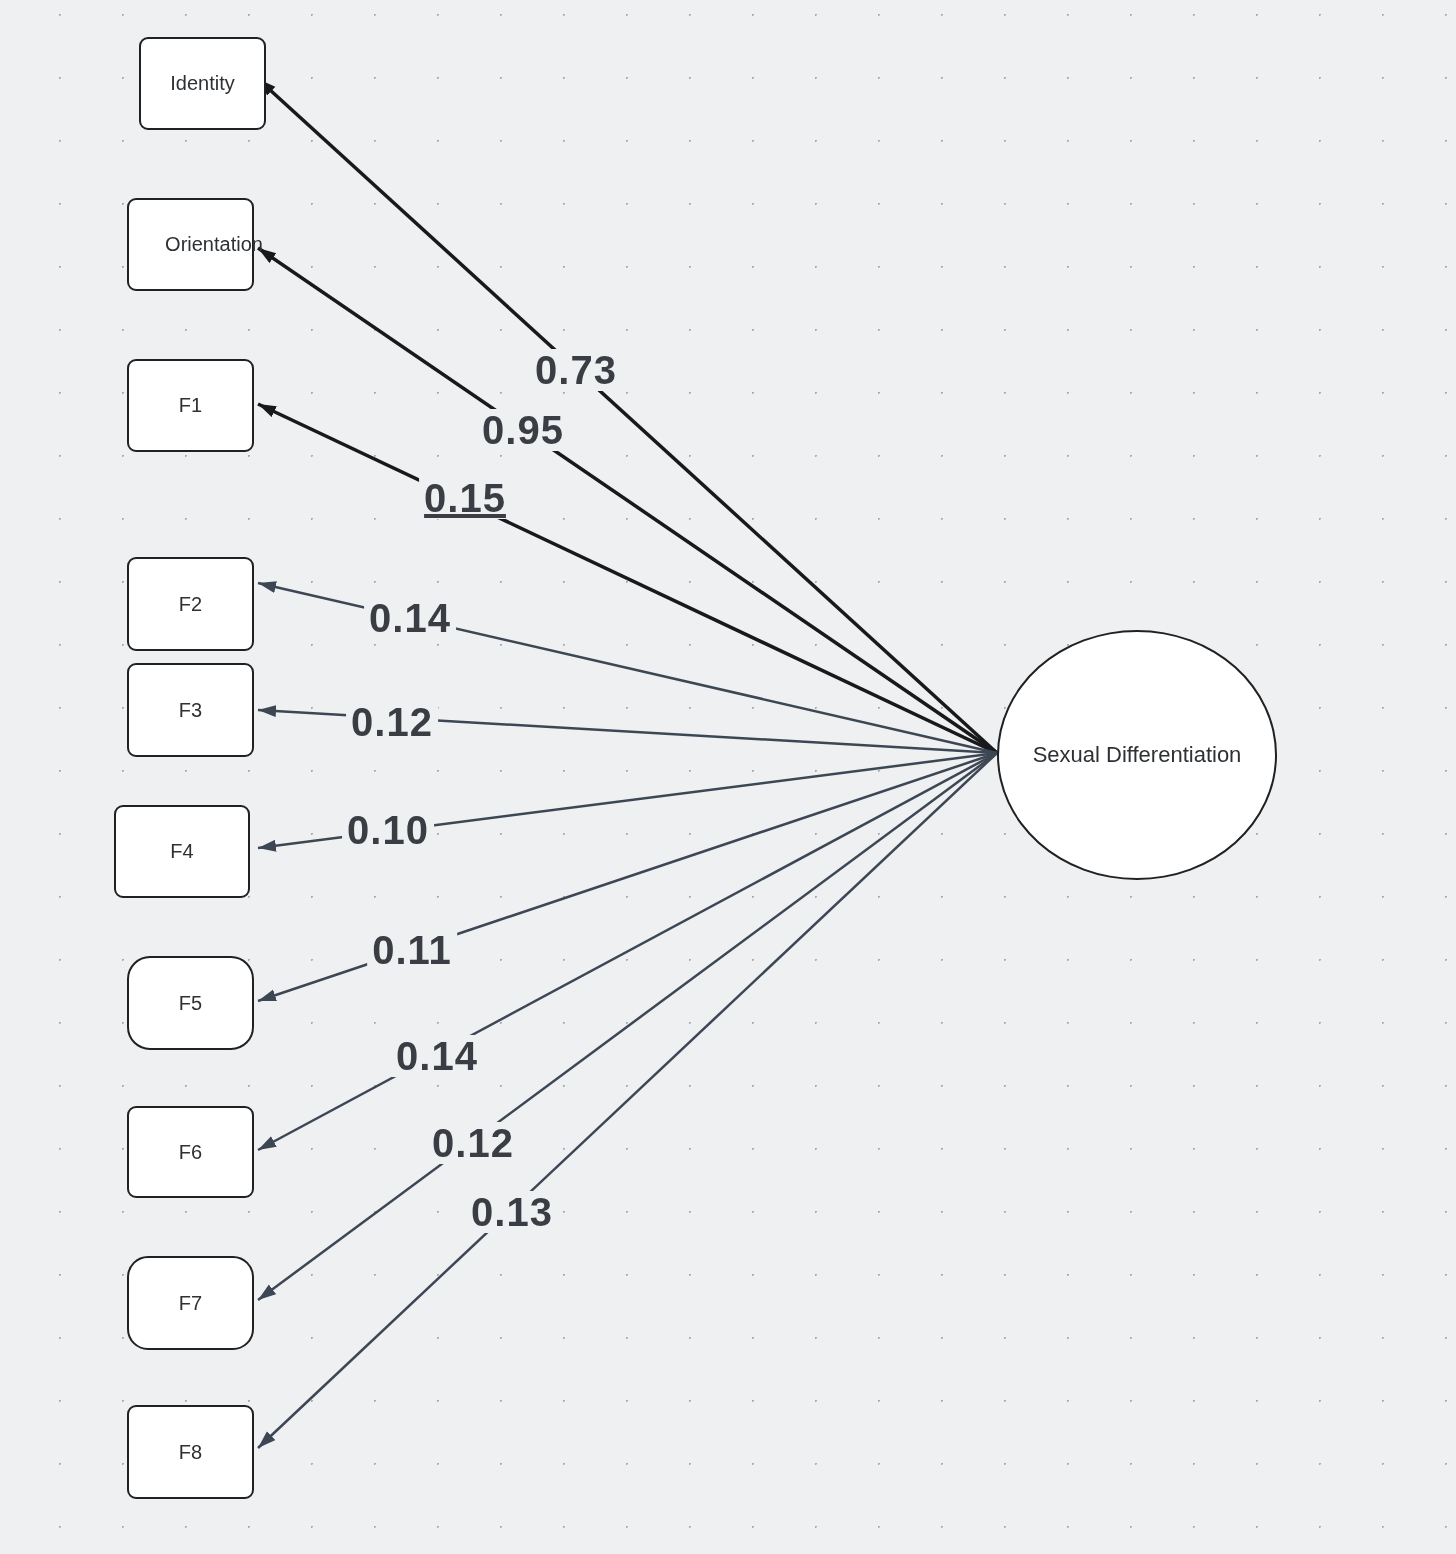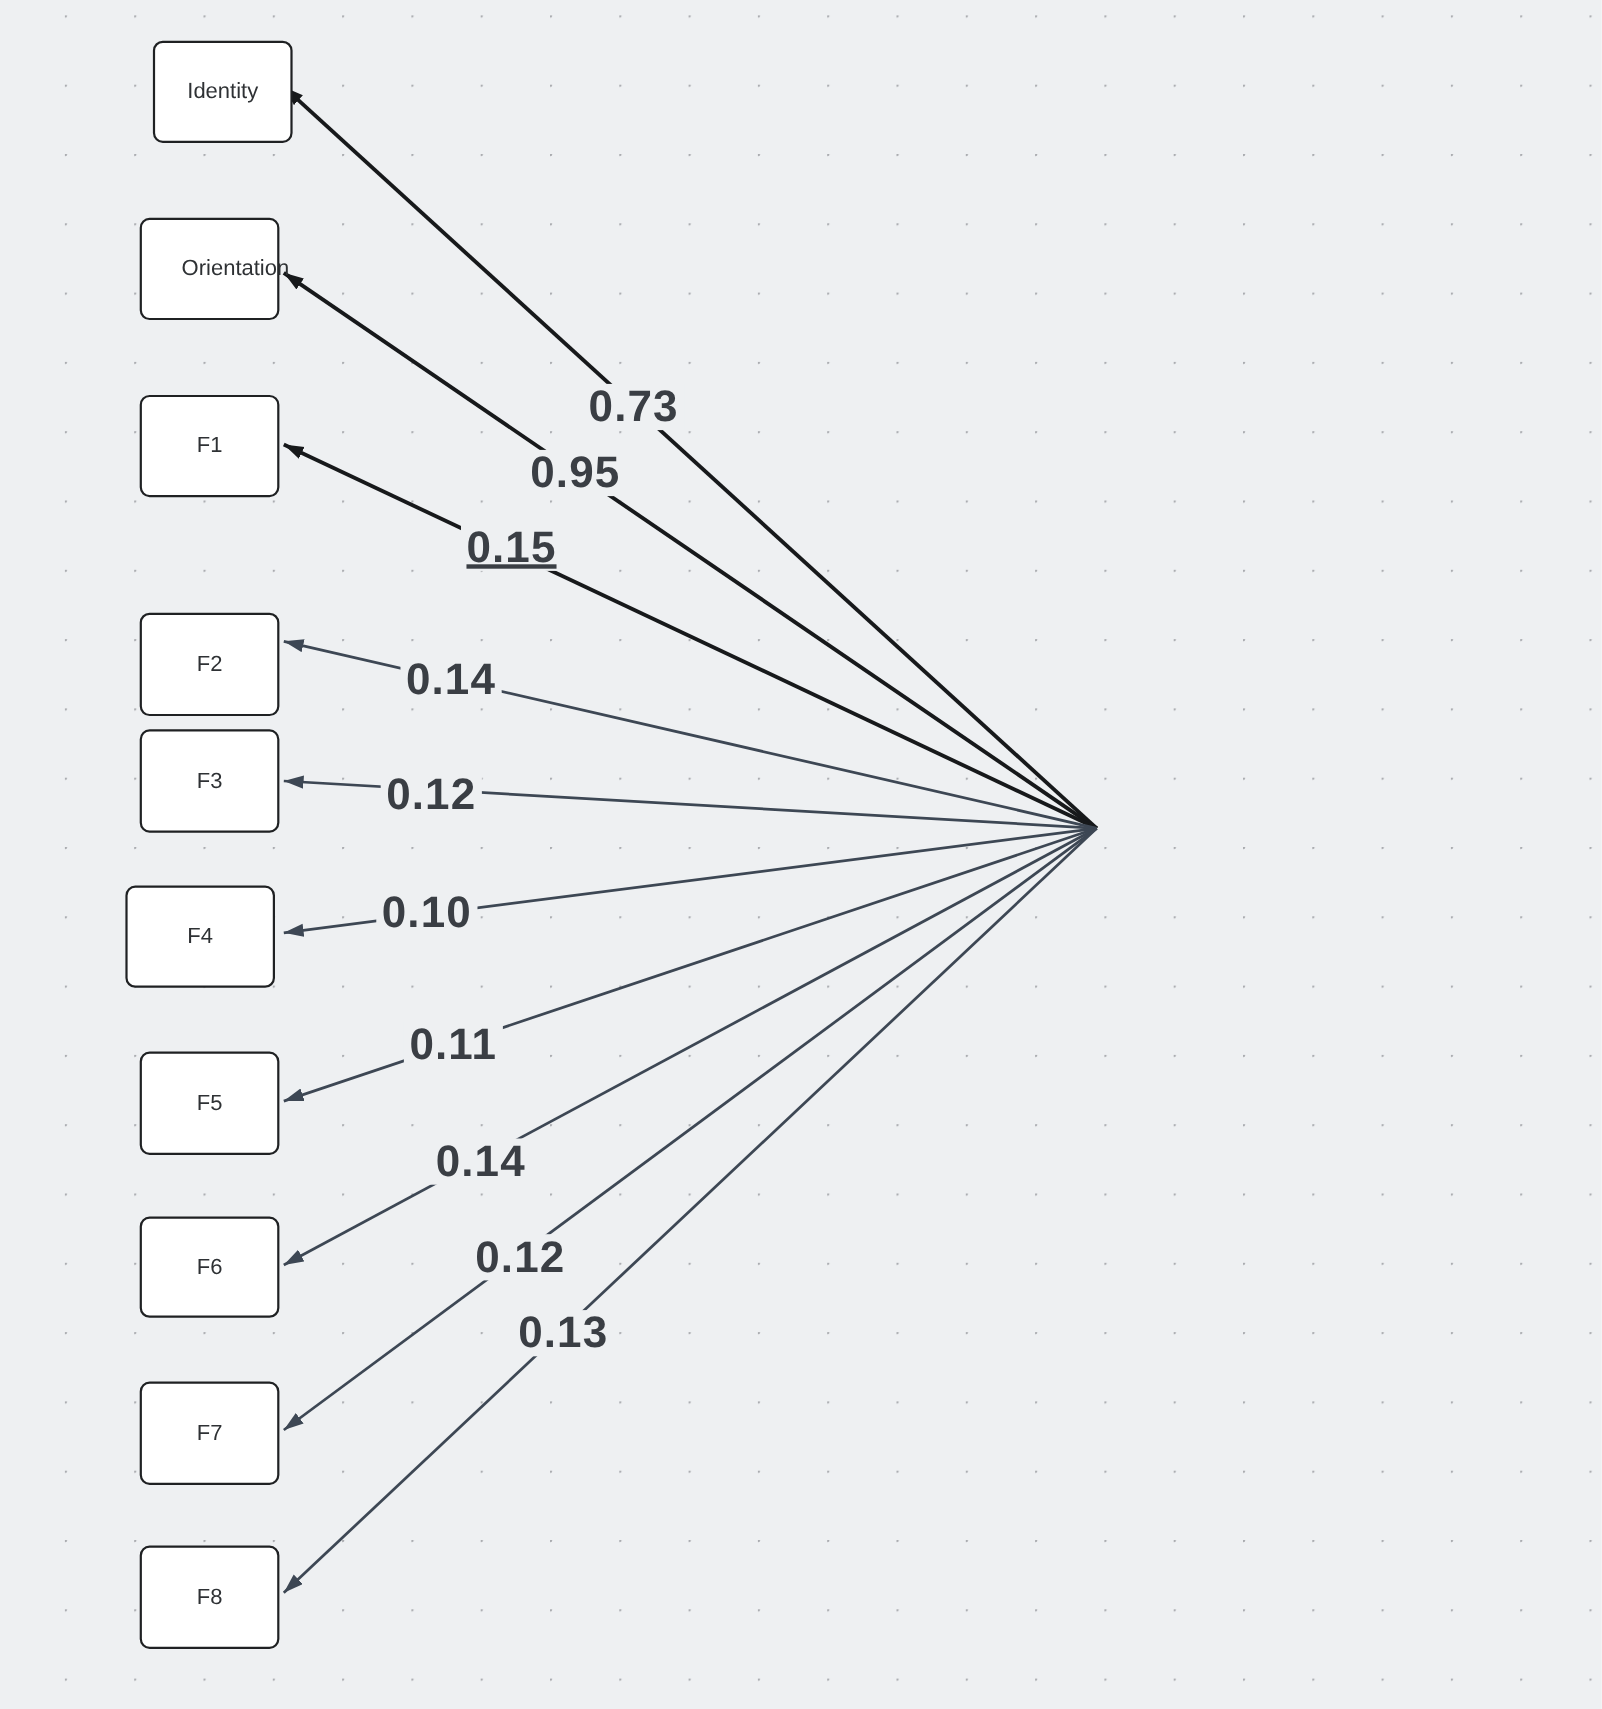--- a/index.html
+++ b/index.html
@@ -85,33 +85,36 @@
     </div>
   <div class="node" style="left: 127px; top: 521px; width: 127px; height: 94px; margin-top: 36px;">
       <span>F2</span>
     </div>
   <div class="node" style="left: 127px; top: 663px; width: 127px; height: 94px;">
       <span>F3</span>
     </div>
   <div class="node" style="left: 114px; top: 805px; width: 136px; height: 93px;">
       <span>F4</span>
     </div>
-  <div class="node" style="left: 127px; top: 956px; width: 127px; height: 94px;">
+  <div class="node" style="left: 127px; top: 956px; width: 127px; height: 94px; border-radius: 23px;">
       <span>F5</span>
     </div>
   <div class="node" style="left: 127px; top: 1106px; width: 127px; height: 92px; align-items: center;">
       <span>F6</span>
     </div>
-  <div class="node" style="left: 127px; top: 1256px; width: 127px; height: 94px;">
+  <div class="node" style="left: 127px; top: 1256px; width: 127px; height: 94px; border-radius: 21px;">
       <span>F7</span>
     </div>
   <div class="node" style="left: 127px; top: 1405px; width: 127px; height: 94px;">
       <span>F8</span>
     </div>
 
+  <div class="latent" style="left: 997px; top: 630px; width: 280px; height: 250px;">
+    <span>Sexual Differentiation</span>
+  </div>
 
   <div class="edge-label" style="left: 576px; top: 370px; color: rgb(58, 62, 68);">0.73</div>
   <div class="edge-label" style="left: 523px; top: 430px; color: rgb(58, 62, 68);">0.95</div>
   <div class="edge-label" style="left: 465px; top: 498px; color: rgb(58, 62, 68); text-decoration: underline;">0.15</div>
   <div class="edge-label" style="left: 410px; top: 618px; color: rgb(58, 62, 68);">0.14</div>
   <div class="edge-label" style="left: 392px; top: 722px; color: rgb(58, 62, 68);">0.12</div>
   <div class="edge-label" style="left: 388px; top: 830px; color: rgb(58, 62, 68);">0.10</div>
   <div class="edge-label" style="left: 412px; top: 950px; color: rgb(58, 62, 68);">0.11</div>
   <div class="edge-label" style="left: 437px; top: 1056px; color: rgb(58, 62, 68);">0.14</div>
   <div class="edge-label" style="left: 473px; top: 1143px; color: rgb(58, 62, 68);">0.12</div>

